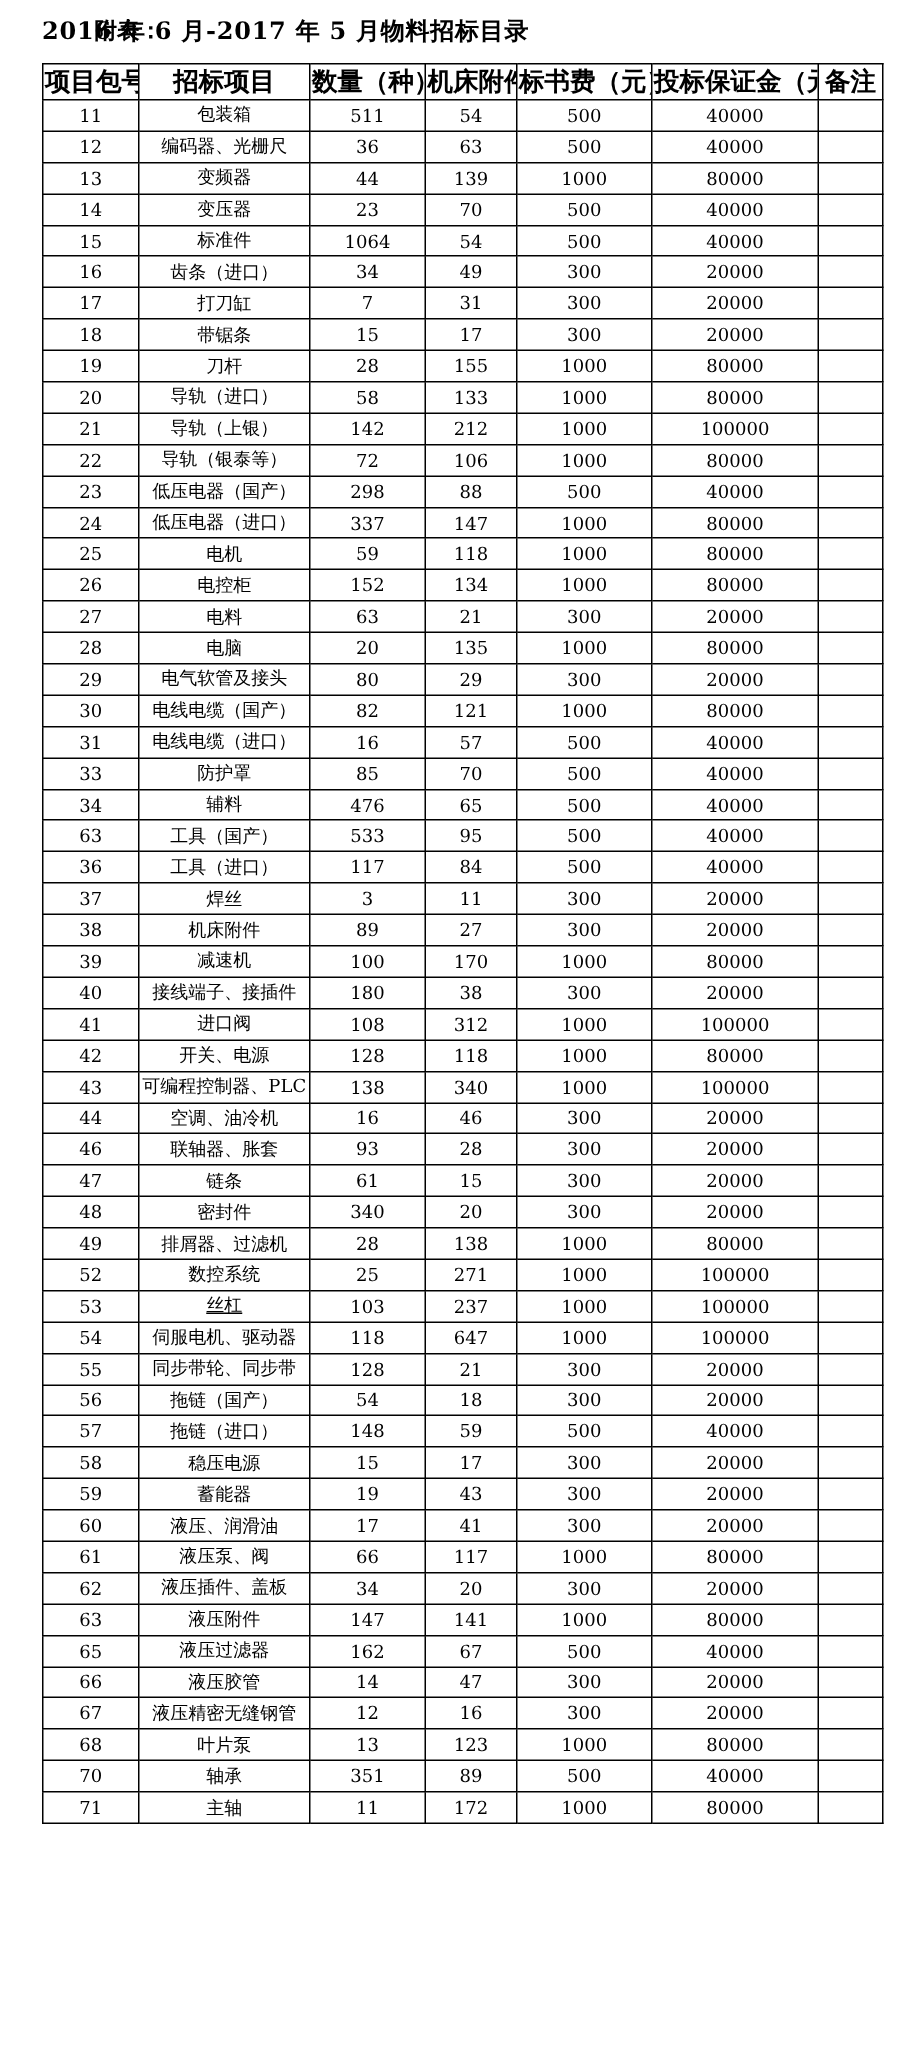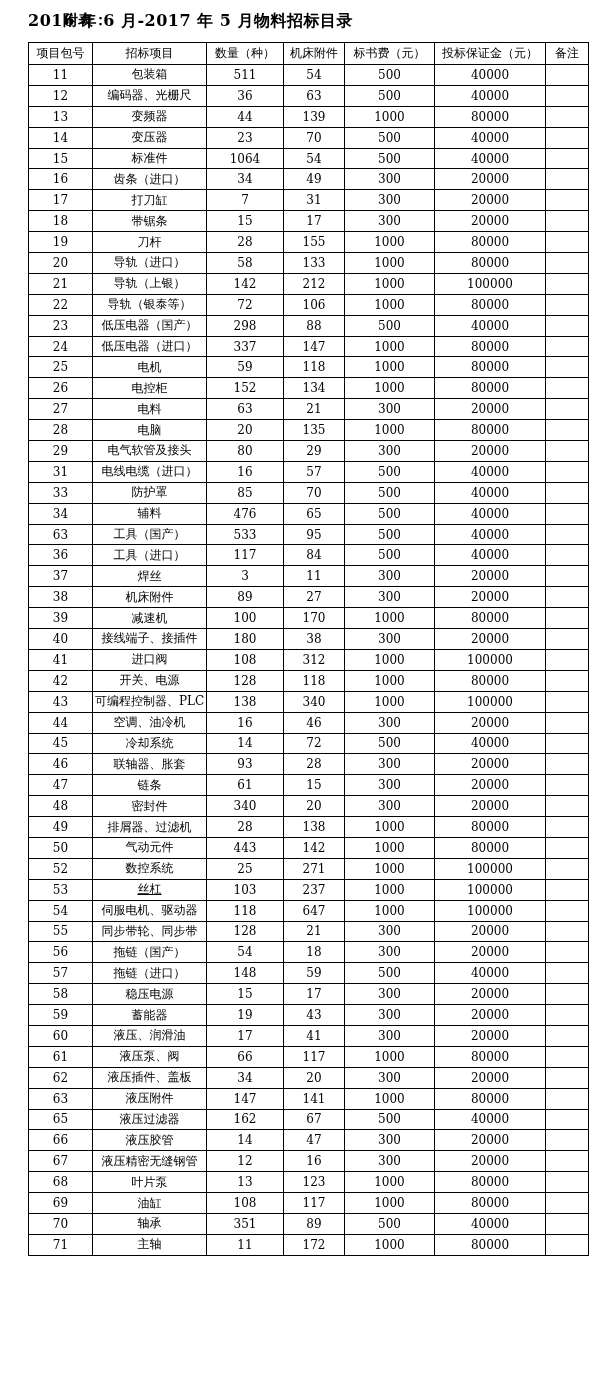--- a/index.html
+++ b/index.html
@@ -51,22 +51,22 @@
   table.catalog td {
     border: 1px solid #000000;
     text-align: center;
     vertical-align: middle;
     padding: 0 1px;
     overflow: hidden;
     white-space: nowrap;
   }
   table.catalog th {
     height: 21px;
-    font-size: 12px;
-    font-weight: normal;
+    font-size: 17px;
+    font-weight: bold;
   }
   table.catalog td {
     height: 19.9px;
     font-size: 12px;
     font-weight: normal;
   }
   table.catalog td.u {
     text-decoration: underline;
   }
 </style>
@@ -265,20 +265,29 @@
         <tr>
           <td>29</td>
           <td>电气软管及接头</td>
           <td>80</td>
           <td>29</td>
           <td>300</td>
           <td>20000</td>
           <td></td>
         </tr>
         <tr>
+          <td>30</td>
+          <td>电线电缆（国产）</td>
+          <td>82</td>
+          <td>121</td>
+          <td>1000</td>
+          <td>80000</td>
+          <td></td>
+        </tr>
+        <tr>
           <td>31</td>
           <td>电线电缆（进口）</td>
           <td>16</td>
           <td>57</td>
           <td>500</td>
           <td>40000</td>
           <td></td>
         </tr>
         <tr>
           <td>33</td>
@@ -382,29 +391,20 @@
         <tr>
           <td>44</td>
           <td>空调、油冷机</td>
           <td>16</td>
           <td>46</td>
           <td>300</td>
           <td>20000</td>
           <td></td>
         </tr>
         <tr>
-          <td>45</td>
-          <td>冷却系统</td>
-          <td>14</td>
-          <td>72</td>
-          <td>500</td>
-          <td>40000</td>
-          <td></td>
-        </tr>
-        <tr>
           <td>46</td>
           <td>联轴器、胀套</td>
           <td>93</td>
           <td>28</td>
           <td>300</td>
           <td>20000</td>
           <td></td>
         </tr>
         <tr>
           <td>47</td>
@@ -427,29 +427,20 @@
         <tr>
           <td>49</td>
           <td>排屑器、过滤机</td>
           <td>28</td>
           <td>138</td>
           <td>1000</td>
           <td>80000</td>
           <td></td>
         </tr>
         <tr>
-          <td>50</td>
-          <td>气动元件</td>
-          <td>443</td>
-          <td>142</td>
-          <td>1000</td>
-          <td>80000</td>
-          <td></td>
-        </tr>
-        <tr>
           <td>52</td>
           <td>数控系统</td>
           <td>25</td>
           <td>271</td>
           <td>1000</td>
           <td>100000</td>
           <td></td>
         </tr>
         <tr>
           <td>53</td>
@@ -575,29 +566,20 @@
           <td>16</td>
           <td>300</td>
           <td>20000</td>
           <td></td>
         </tr>
         <tr>
           <td>68</td>
           <td>叶片泵</td>
           <td>13</td>
           <td>123</td>
-          <td>1000</td>
-          <td>80000</td>
-          <td></td>
-        </tr>
-        <tr>
-          <td>69</td>
-          <td>油缸</td>
-          <td>108</td>
-          <td>117</td>
           <td>1000</td>
           <td>80000</td>
           <td></td>
         </tr>
         <tr>
           <td>70</td>
           <td>轴承</td>
           <td>351</td>
           <td>89</td>
           <td>500</td>

